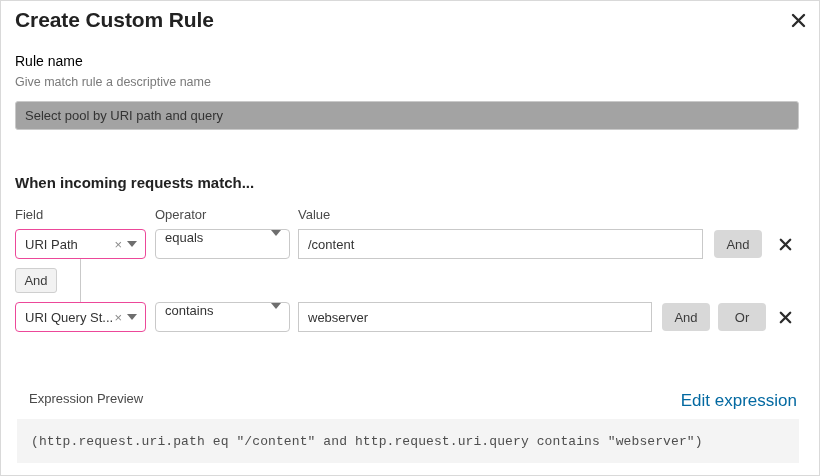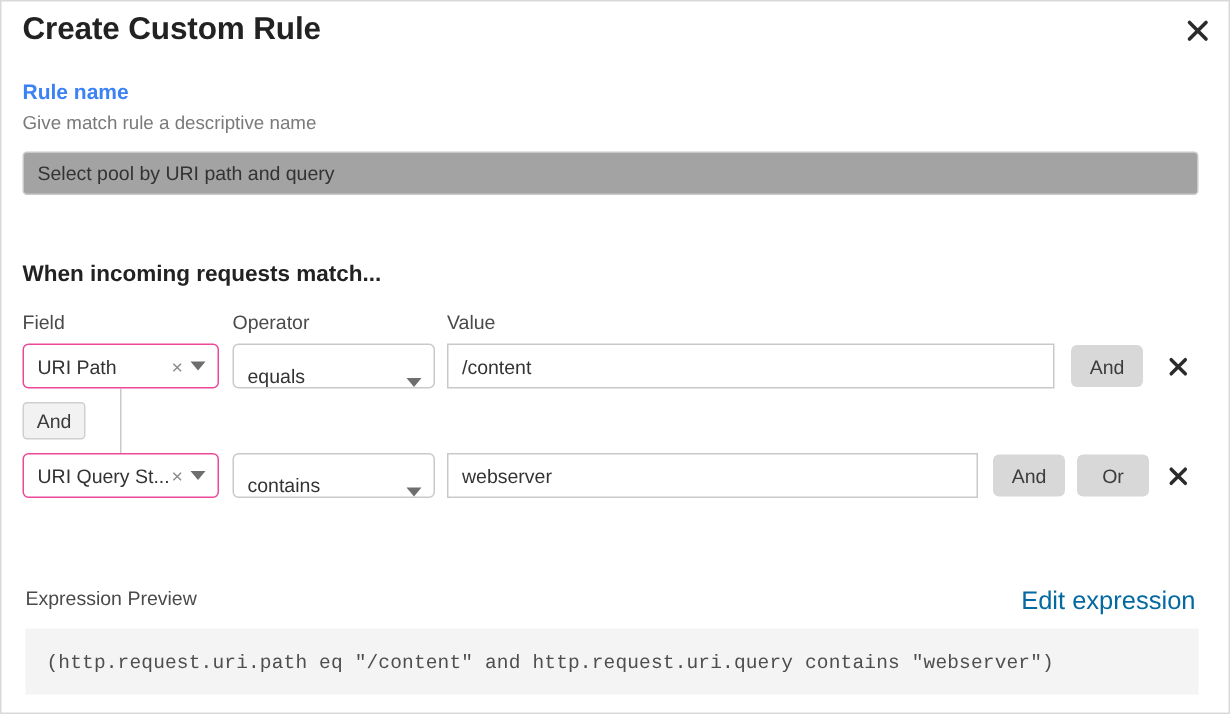--- a/index.html
+++ b/index.html
@@ -46,22 +46,21 @@
     border: none;
     padding: 0;
   }
   .close-btn svg { display: block; }
 
   
   .sect-label {
     position: absolute;
     left: 14px;
     font-size: 14px;
-    color: #3b82f6;
-    font-weight: bold;
+    color: #000000;
   }
   .label-rule-name { top: 52px; }
   .sublabel {
     position: absolute;
     left: 14px;
     top: 74px;
     font-size: 12.5px;
     color: #7a7a7a;
   }
   .rule-name-input {
@@ -154,21 +153,21 @@
     position: absolute;
     left: 154px;
     top: 0;
     width: 135px;
     height: 30px;
     box-sizing: border-box;
     border: 1px solid #c9c9c9;
     border-radius: 4px;
     background: #ffffff;
     display: flex;
-    align-items: flex-end;
+    align-items: flex-start;
     padding: 0 8px 0 9px;
     cursor: pointer;
   }
   .op-select .op-text {
     flex: 1 1 auto;
     font-size: 13px;
     color: #333333;
     white-space: nowrap;
   }
   .op-caret {
@@ -257,21 +256,21 @@
     display: flex;
     align-items: center;
     justify-content: center;
     padding: 0 8px;
     cursor: pointer;
   }
 
   
   .exp-label {
     position: absolute;
-    left: 16px;
+    left: 28px;
     top: 390px;
     font-size: 13px;
     color: #4a4a4a;
   }
   .exp-edit-link {
     position: absolute;
     right: 22px;
     top: 390px;
     font-size: 17px;
     color: #0369a1;

